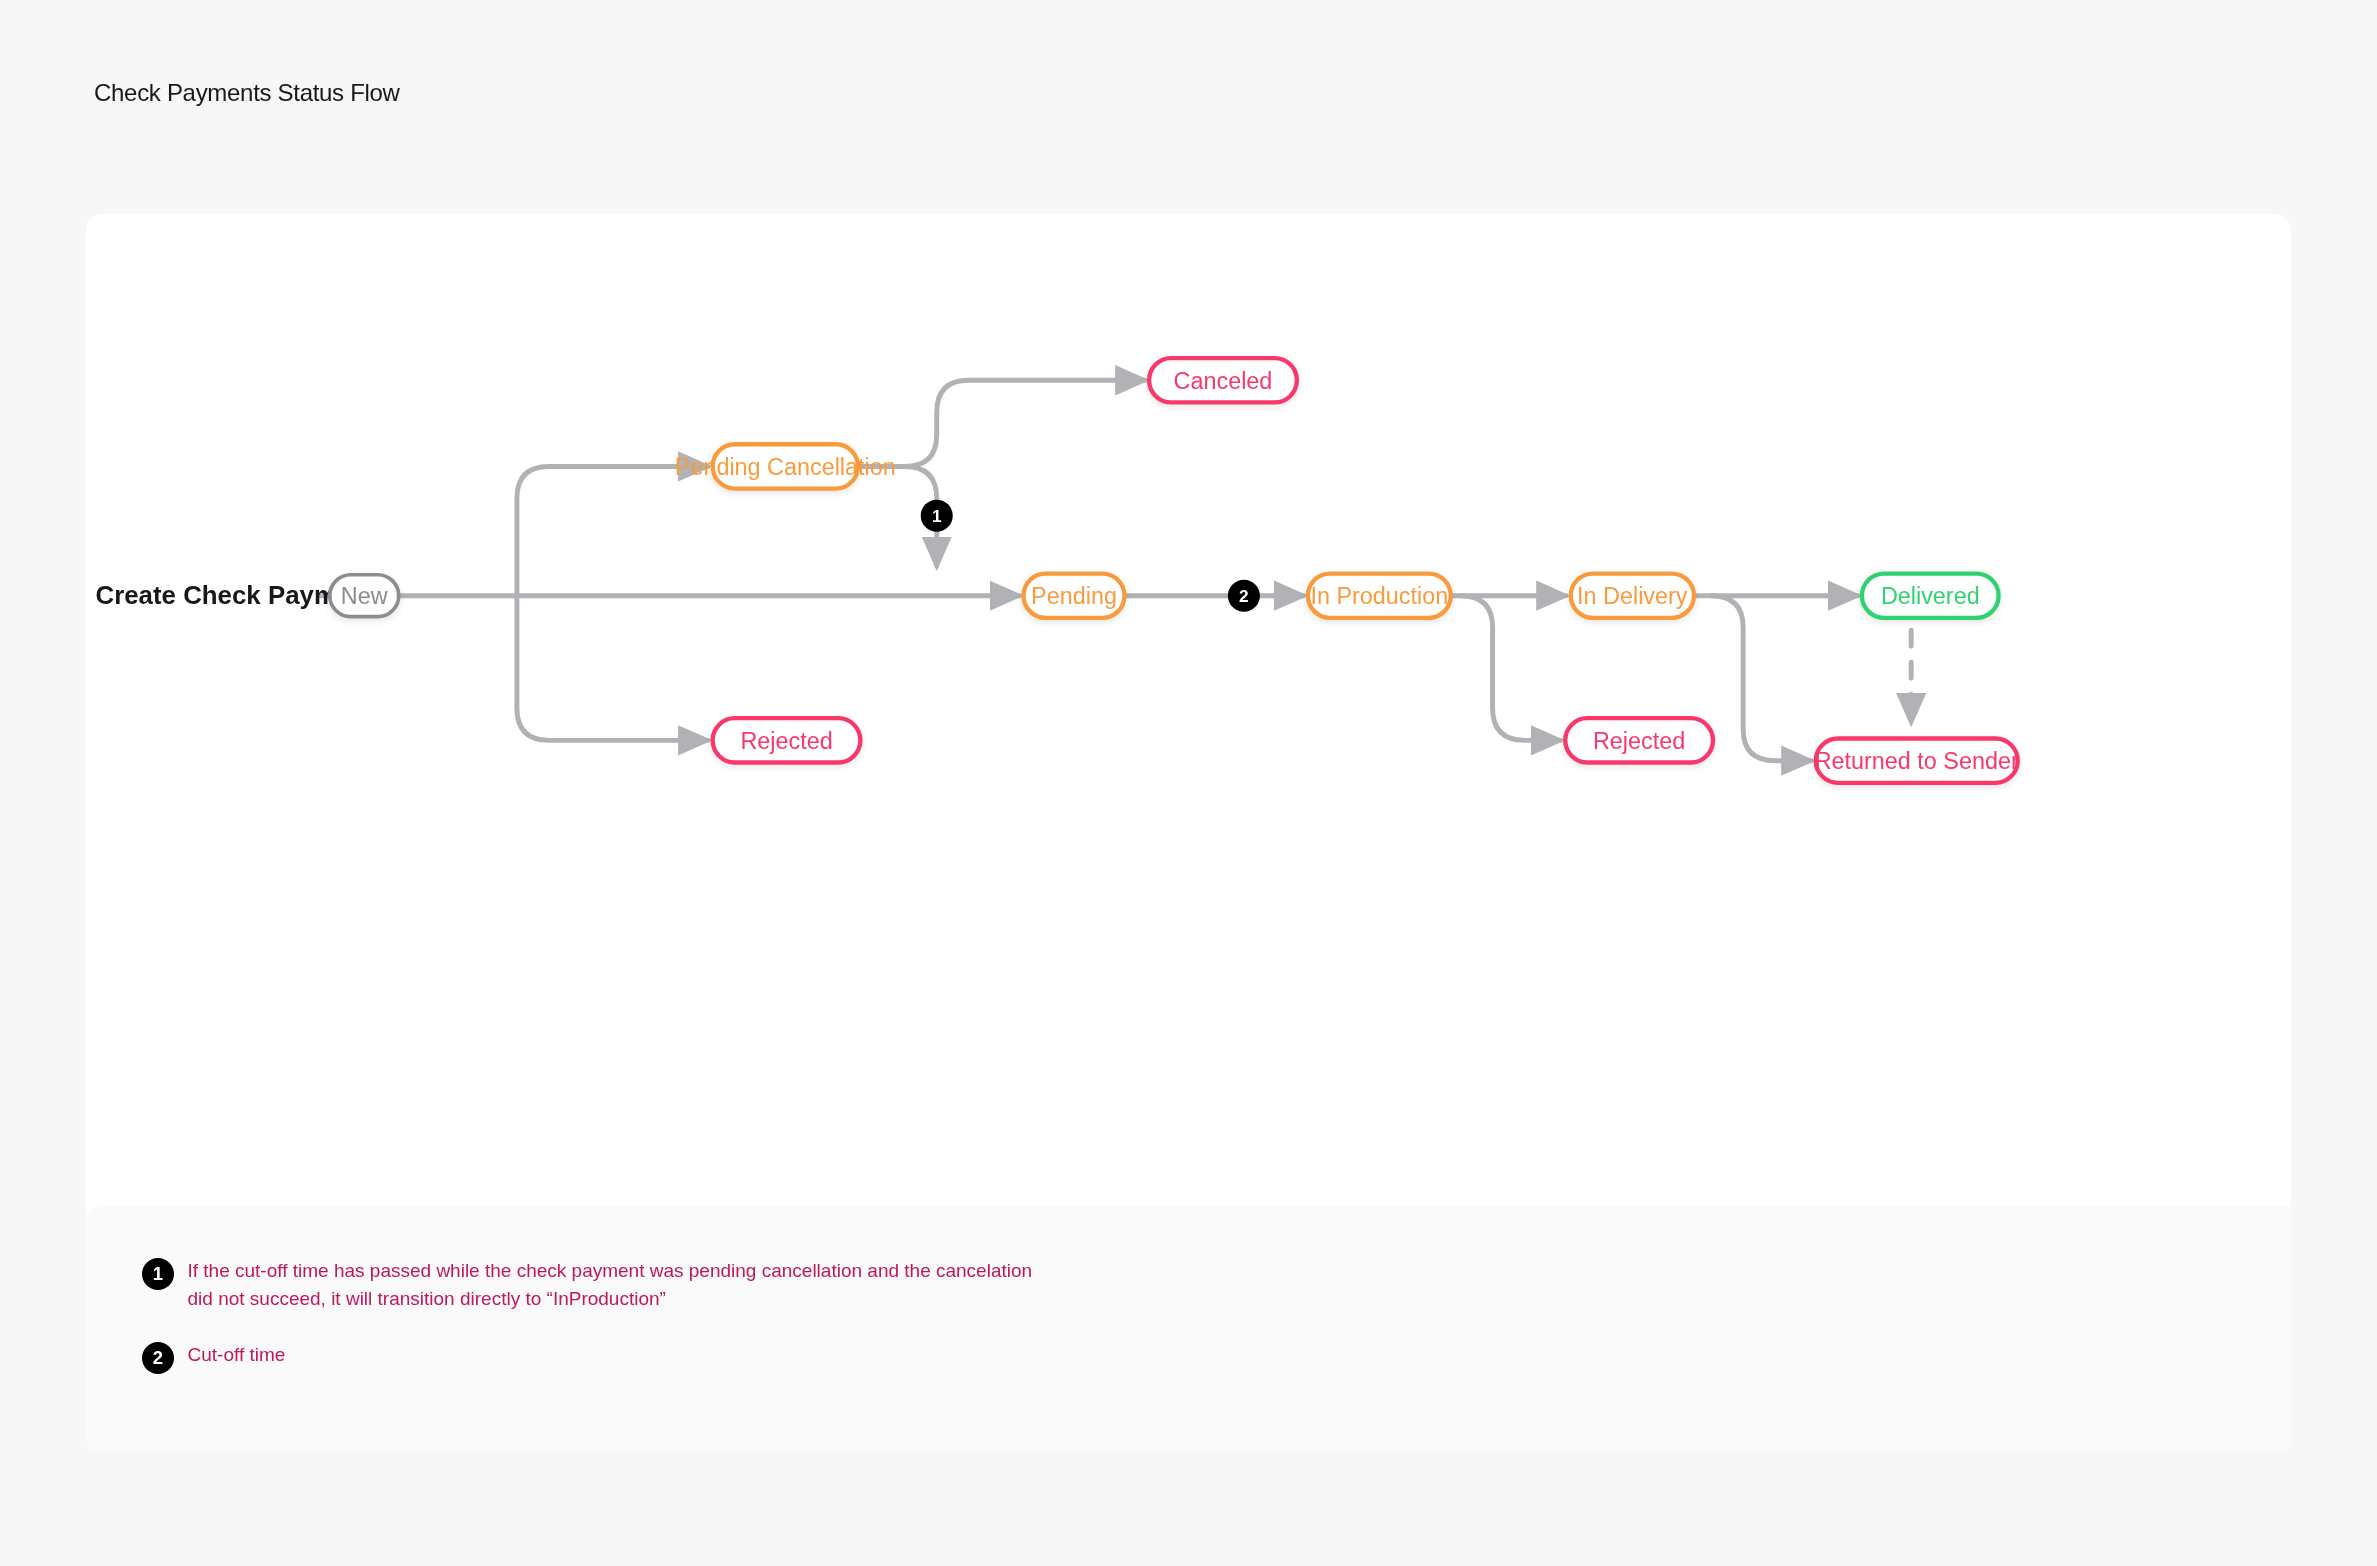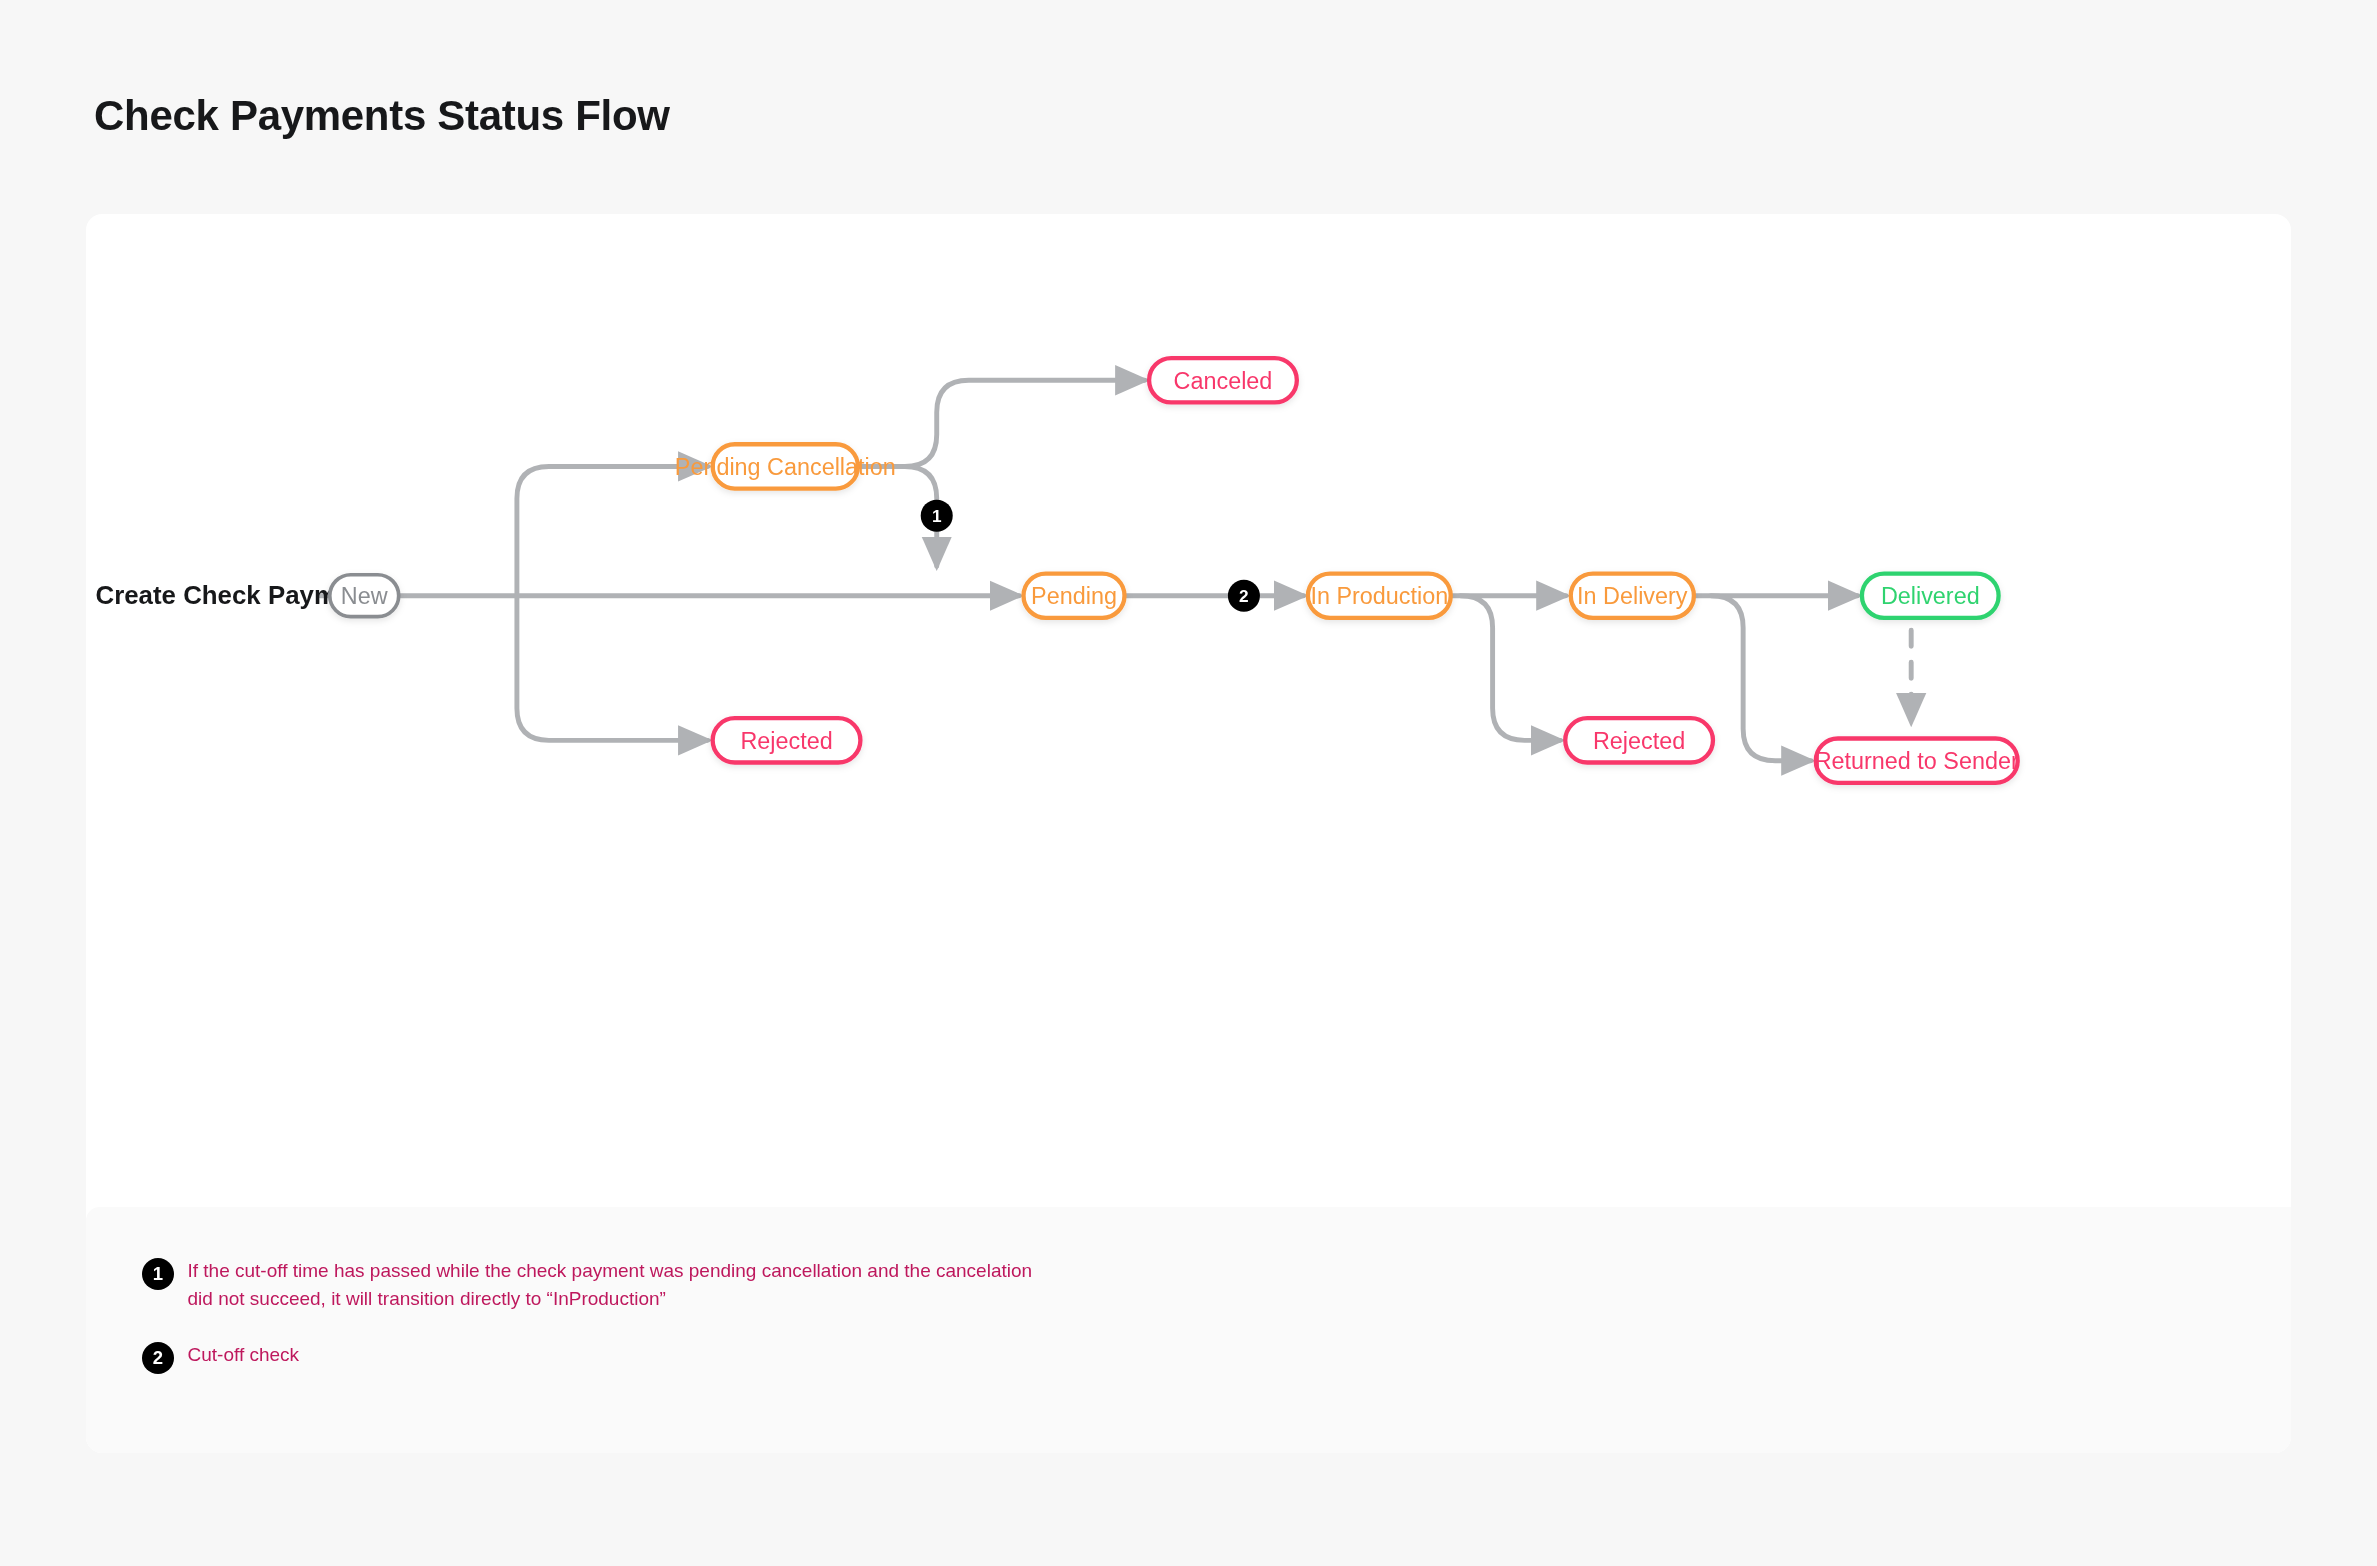--- a/index.html
+++ b/index.html
@@ -10,23 +10,23 @@
     -webkit-font-smoothing: antialiased;
   }
   #page {
     position: relative;
     width: 2377px; height: 1566px;
     background: #f7f7f7;
     overflow: hidden;
   }
   #page-title {
     position: absolute;
-    left: 94px; top: 92px;
-    font-size: 42px;
-    font-weight: 700;
+    left: 94px; top: 79px;
+    font-size: 24px;
+    font-weight: 400;
     letter-spacing: -0.3px;
     color: #17181a;
     white-space: nowrap;
   }
   #card {
     position: absolute;
     left: 86px; top: 214px;
     width: 2205px; height: 1239px;
     background: #ffffff;
     border-radius: 16px;
@@ -211,17 +211,17 @@
 
   </div>
 
   <div class="footnote-row" id="footnote-1">
     <div class="footnote-badge">1</div>
     <div class="footnote-text">If the cut-off time has passed while the check payment was pending cancellation and the cancelation did not succeed, it will transition directly to “InProduction”</div>
   </div>
 
   <div class="footnote-row" id="footnote-2">
     <div class="footnote-badge">2</div>
-    <div class="footnote-text">Cut-off check</div>
+    <div class="footnote-text">Cut-off time</div>
   </div>
 
 </div>
 
 
 </body></html>

